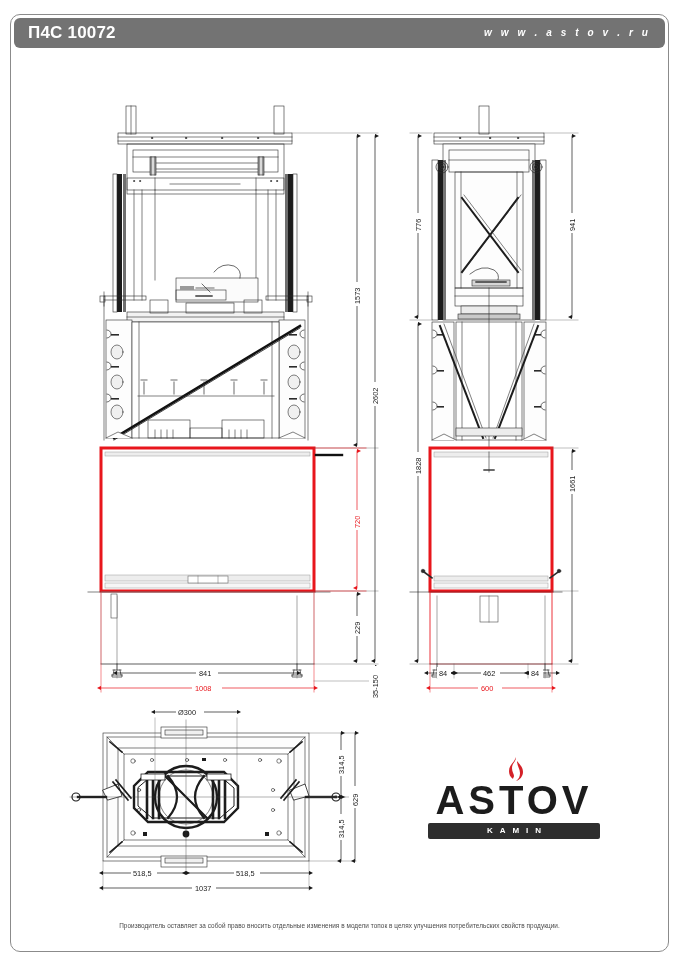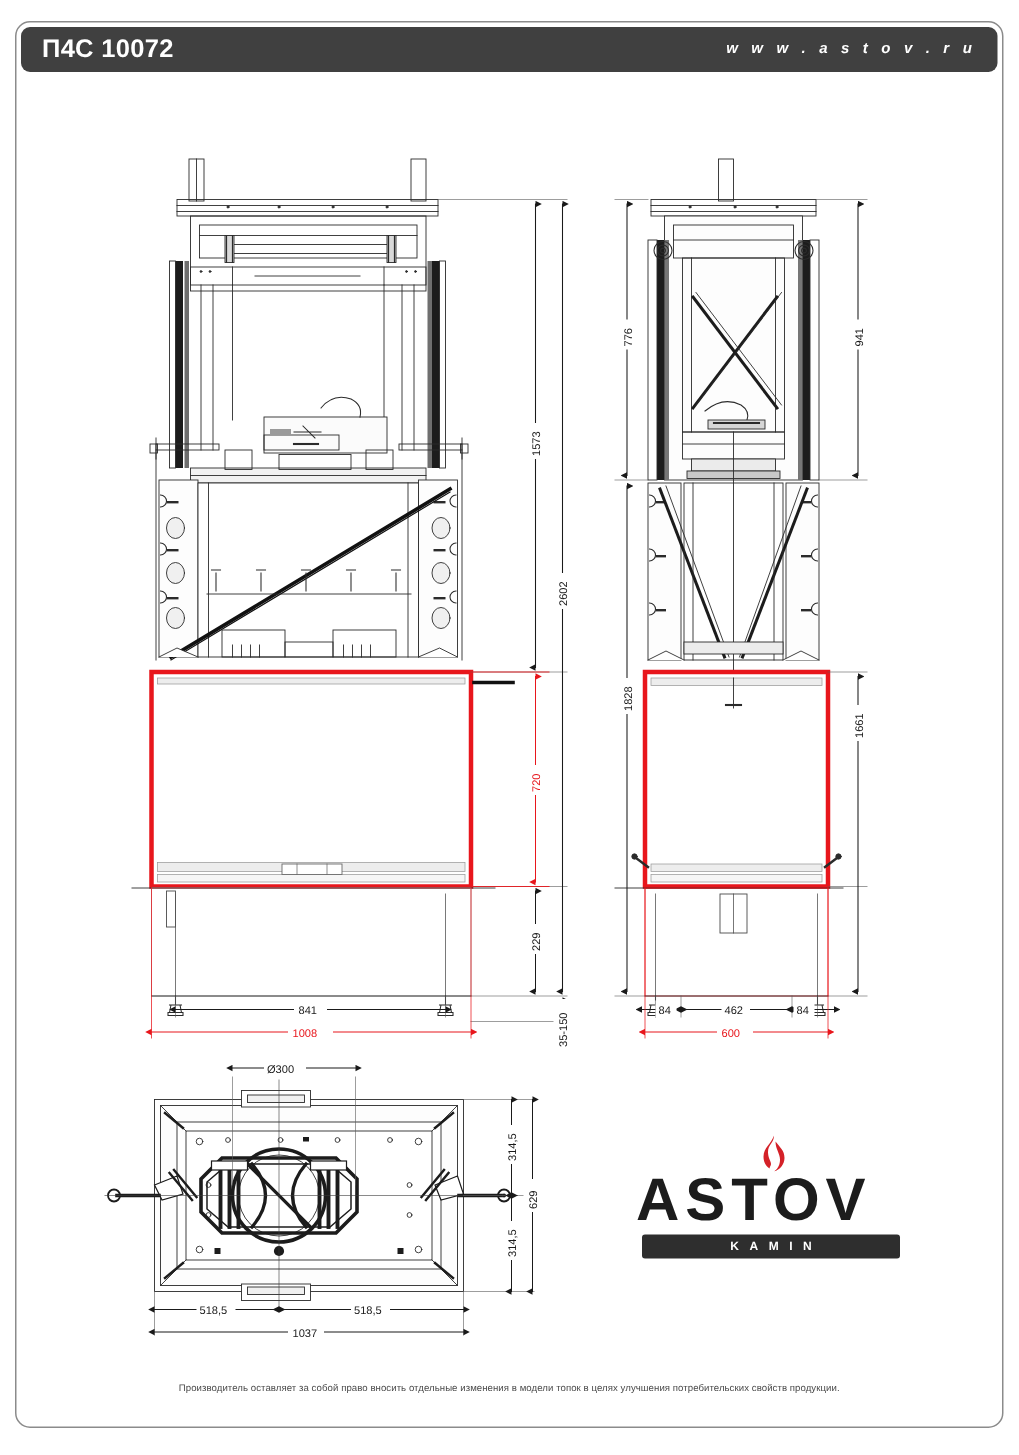--- a/index.html
+++ b/index.html
@@ -3,36 +3,36 @@
 <meta charset="utf-8">
 <style>
   html,body{margin:0;padding:0;background:#ffffff;}
   body{width:679px;height:970px;font-family:"Liberation Sans",sans-serif;position:relative;overflow:hidden;}
 
   .page{position:absolute;left:10px;top:14px;width:659px;height:938px;
         border:1px solid #8b8b8b;border-radius:10px;box-sizing:border-box;background:#fff;}
 
   
   .hdr{position:absolute;left:14px;top:18px;width:651px;height:30px;
-       background:#404040;border-radius:6px;box-sizing:border-box;}
+       background:#737373;border-radius:6px;box-sizing:border-box;}
   .hdr-title{position:absolute;left:14px;top:5px;color:#fff;font-size:17px;font-weight:bold;
              letter-spacing:.2px;line-height:20px;}
   .hdr-url{position:absolute;right:14px;top:8px;color:#fff;font-size:10px;font-weight:bold;
            letter-spacing:3.1px;line-height:14px;font-style:italic;}
 
   
   .canvas{position:absolute;left:0;top:0;width:679px;height:970px;}
 
   
   .note{position:absolute;left:0;top:922px;width:679px;text-align:center;
         font-size:6.4px;color:#4a4a4a;letter-spacing:.05px;}
 
   
   .logo{position:absolute;left:424px;top:757px;width:180px;height:78px;}
-  .logo-word{position:absolute;left:0;top:22px;width:180px;
+  .logo-word{position:absolute;left:0;top:22px;width:180px;text-align:center;
              font-size:40px;font-weight:bold;color:#1c1c1c;letter-spacing:4px;line-height:42px;
              font-family:"Liberation Sans",sans-serif;}
   .logo-bar{position:absolute;left:4px;top:66px;width:172px;height:16px;background:#2e2e2e;border-radius:2px;}
   .logo-bar span{display:block;text-align:center;color:#fff;font-size:8px;font-weight:bold;
                  letter-spacing:7px;line-height:16px;padding-left:7px;}
   .flame{position:absolute;left:84px;top:0px;width:16px;height:24px;}
 </style>
 </head>
 <body>
 

